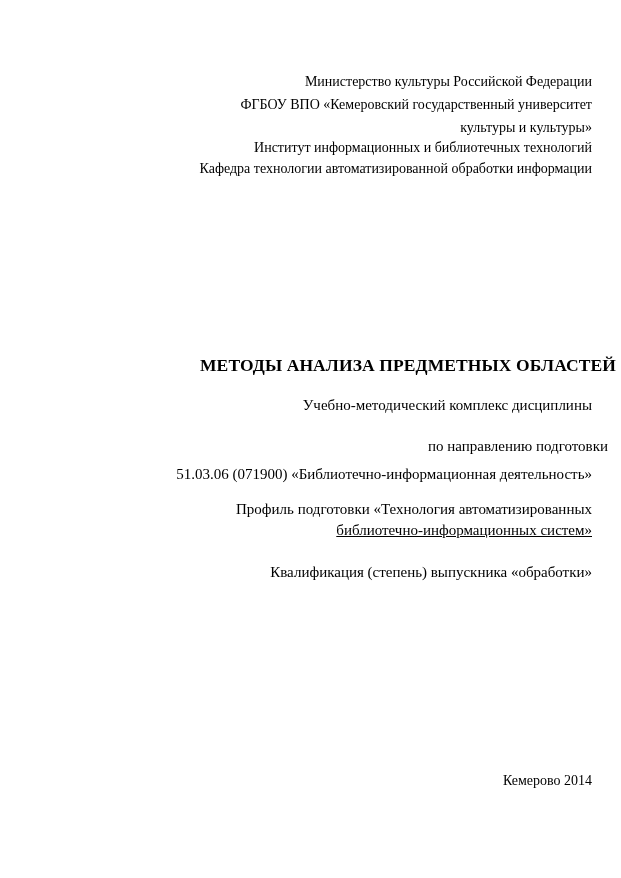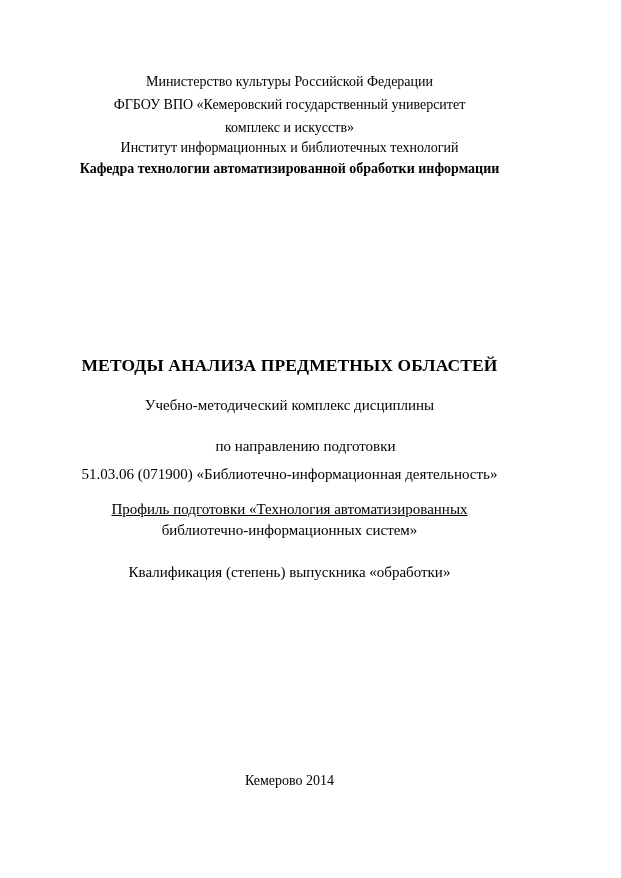--- a/index.html
+++ b/index.html
@@ -10,23 +10,23 @@
     body {
       width: 621px;
       height: 878px;
       position: relative;
       overflow: hidden;
       font-family: "Liberation Serif", "DejaVu Serif", serif;
       color: #000000;
     }
     .line {
       position: absolute;
-      left: 0;
+      left: 13px;
       width: 579px;
-      text-align: center;
+      text-align: right;
       white-space: nowrap;
       font-size: 14px;
       line-height: 18px;
     }
     .title {
       font-size: 17.5px;
       font-weight: bold;
       line-height: 22px;
       letter-spacing: 0.1px;
     }
@@ -35,36 +35,36 @@
     }
   </style>
 </head>
 <body>
 
 <div>
 
   <div>
     <div class="line" style="top:73px;">Министерство культуры Российской Федерации</div>
     <div class="line" style="top:96px;">ФГБОУ ВПО «Кемеровский государственный университет</div>
-    <div class="line" style="top:119px;">комплекс и искусств»</div>
+    <div class="line" style="top:119px;">культуры и культуры»</div>
     <div class="line" style="top:139px;">Институт информационных и библиотечных технологий</div>
-    <div class="line" style="top:160px;font-weight:bold;">Кафедра технологии автоматизированной обработки информации</div>
+    <div class="line" style="top:160px;">Кафедра технологии автоматизированной обработки информации</div>
   </div>
 
-  <div class="line title" style="top:354px;">МЕТОДЫ АНАЛИЗА ПРЕДМЕТНЫХ ОБЛАСТЕЙ</div>
+  <div class="line title" style="top:354px;margin-left:24px;">МЕТОДЫ АНАЛИЗА ПРЕДМЕТНЫХ ОБЛАСТЕЙ</div>
 
   <div class="line body15" style="top:396px;">Учебно-методический комплекс дисциплины</div>
 
   <div>
     <div class="line body15" style="top:437px;padding-left:16px;">по направлению подготовки</div>
     <div class="line body15" style="top:457px;margin-top:8px;">51.03.06 (071900) «Библиотечно-информационная деятельность»</div>
   </div>
 
   <div>
-    <div class="line body15" style="top:500px;text-decoration:underline;">Профиль подготовки «Технология автоматизированных</div>
-    <div class="line body15" style="top:521px;">библиотечно-информационных систем»</div>
+    <div class="line body15" style="top:500px;">Профиль подготовки «Технология автоматизированных</div>
+    <div class="line body15" style="top:521px;text-decoration:underline;">библиотечно-информационных систем»</div>
   </div>
 
   <div class="line body15" style="top:563px;">Квалификация (степень) выпускника «обработки»</div>
 
   <div class="line" style="top:772px;">Кемерово 2014</div>
 
 </div>
 
 </body></html>

